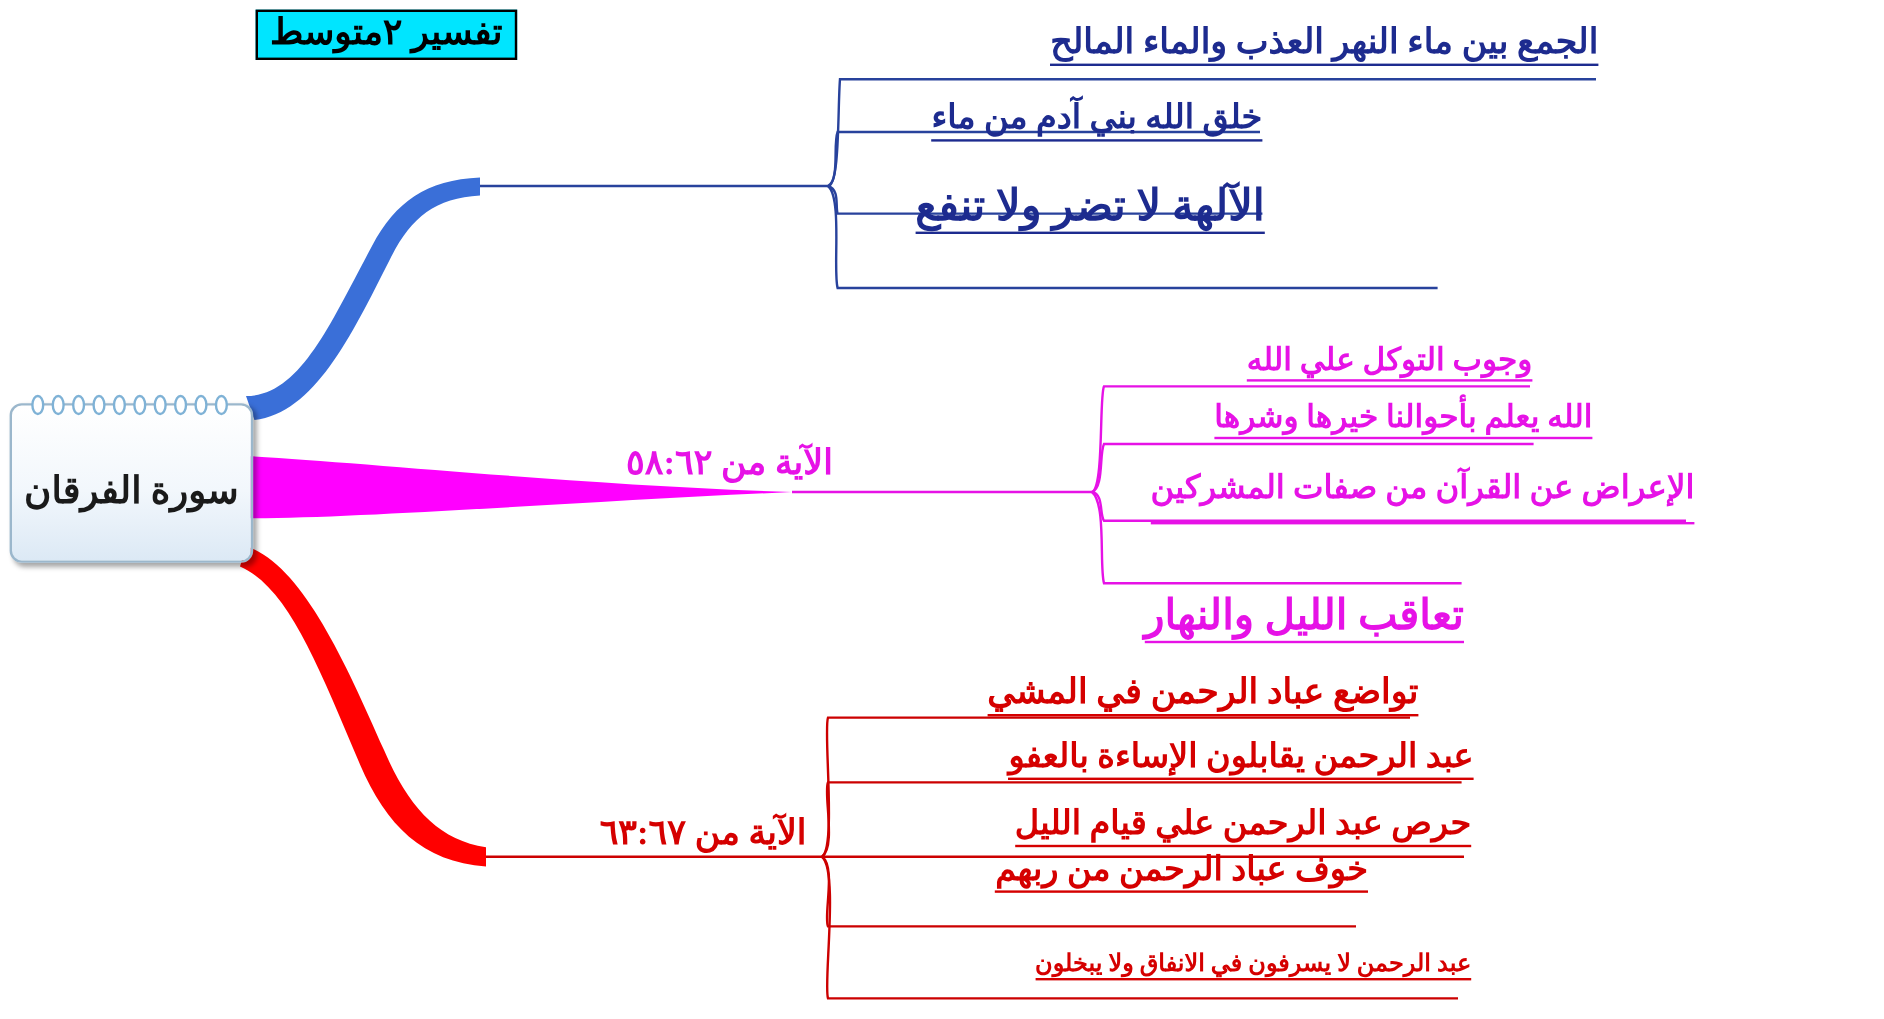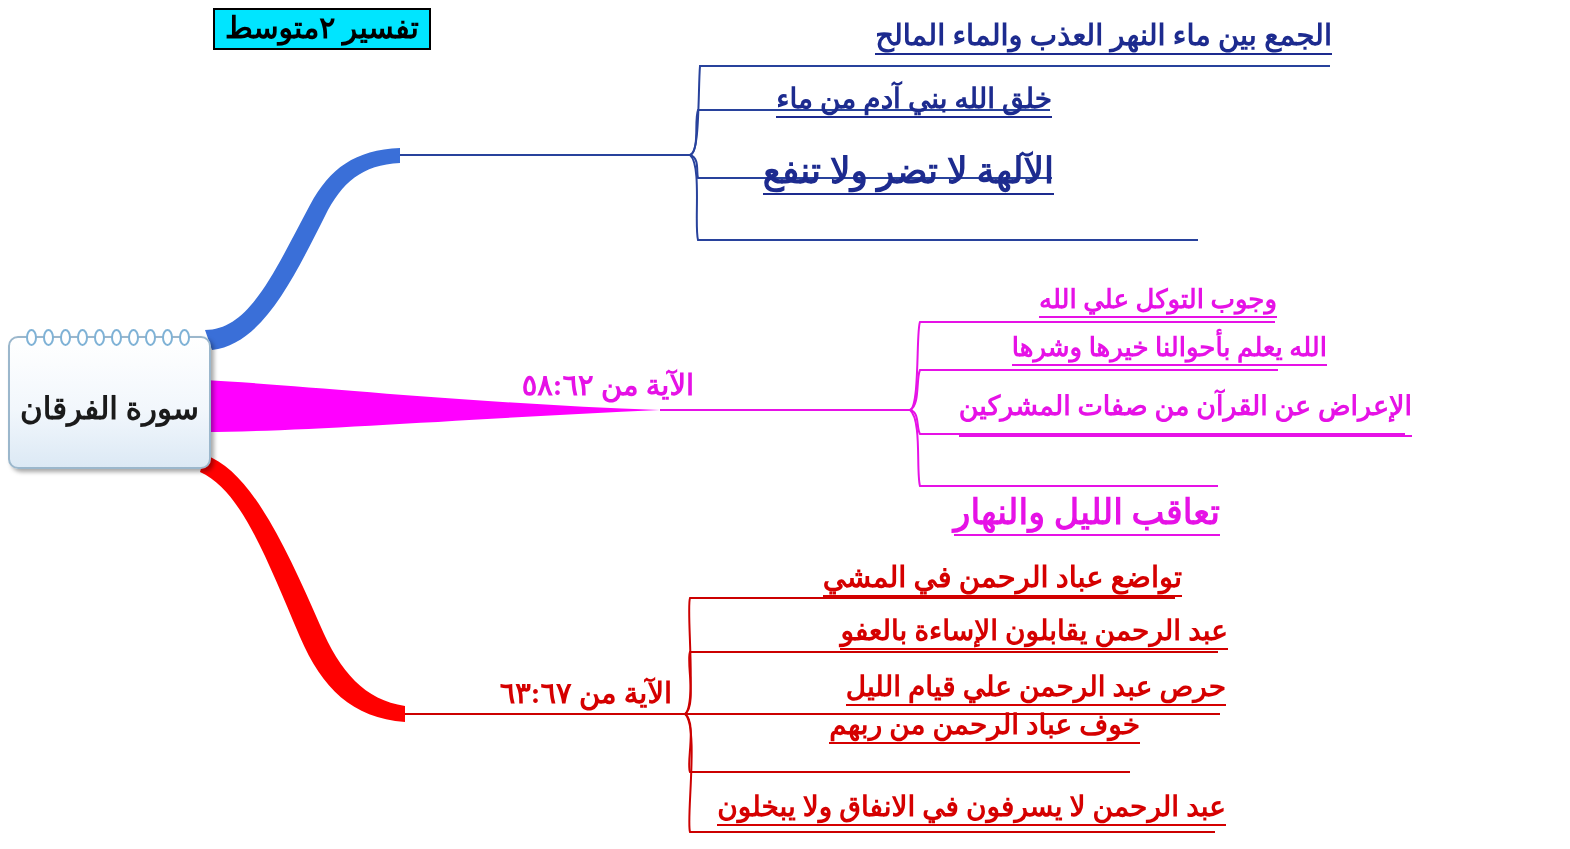--- a/index.html
+++ b/index.html
@@ -169,15 +169,15 @@
   <div class="node magenta" style="right: 243px; top: 334px; font-size: 26px; border-bottom: 2px solid rgb(230, 18, 230); padding-bottom: 1px;">الله يعلم بأحوالنا خيرها وشرها</div>
   <div class="node magenta" style="right: 158px; top: 392px; font-size: 27px; border-bottom: 2px solid rgb(230, 18, 230); padding-bottom: 13px;">الإعراض عن القرآن من صفات المشركين</div>
   <div class="node magenta" style="right: 350px; top: 450px; font-size: 35px; border-bottom: 2px solid rgb(230, 18, 230); padding-bottom: 1px; margin-top: 44px;">تعاقب الليل والنهار</div>
 
   <div class="axis-label red" style="right:898px; top:676px; font-size:29px;">الآية من ٦٣:٦٧</div>
 
   <div class="node red" style="right: 388px; top: 562px; font-size: 29px; border-bottom: 2px solid rgb(213, 0, 0); padding-bottom: 1px;">تواضع عباد الرحمن في المشي</div>
   <div class="node red" style="right: 342px; top: 616px; font-size: 28px; border-bottom: 2px solid rgb(213, 0, 0); padding-bottom: 1px;">عبد الرحمن يقابلون الإساءة بالعفو</div>
   <div class="node red" style="right: 344px; top: 672px; font-size: 28px; border-bottom: 2px solid rgb(213, 0, 0); padding-bottom: 1px;">حرص عبد الرحمن علي قيام الليل</div>
   <div class="node red" style="right: 430px; top: 710px; font-size: 28px; border-bottom: 2px solid rgb(213, 0, 0); padding-bottom: 1px;">خوف عباد الرحمن من ربهم</div>
-  <div class="node red" style="right: 344px; top: 792px; font-size: 28px; border-bottom: 2px solid rgb(213, 0, 0); padding-bottom: 1px;">عبد الرحمن لا يسرفون في الانفاق ولا يبخلون</div>
+  <div class="node red" style="right: 344px; top: 792px; font-size: 20px; border-bottom: 2px solid rgb(213, 0, 0); padding-bottom: 1px;">عبد الرحمن لا يسرفون في الانفاق ولا يبخلون</div>
 
 </div>
 
 </body></html>

